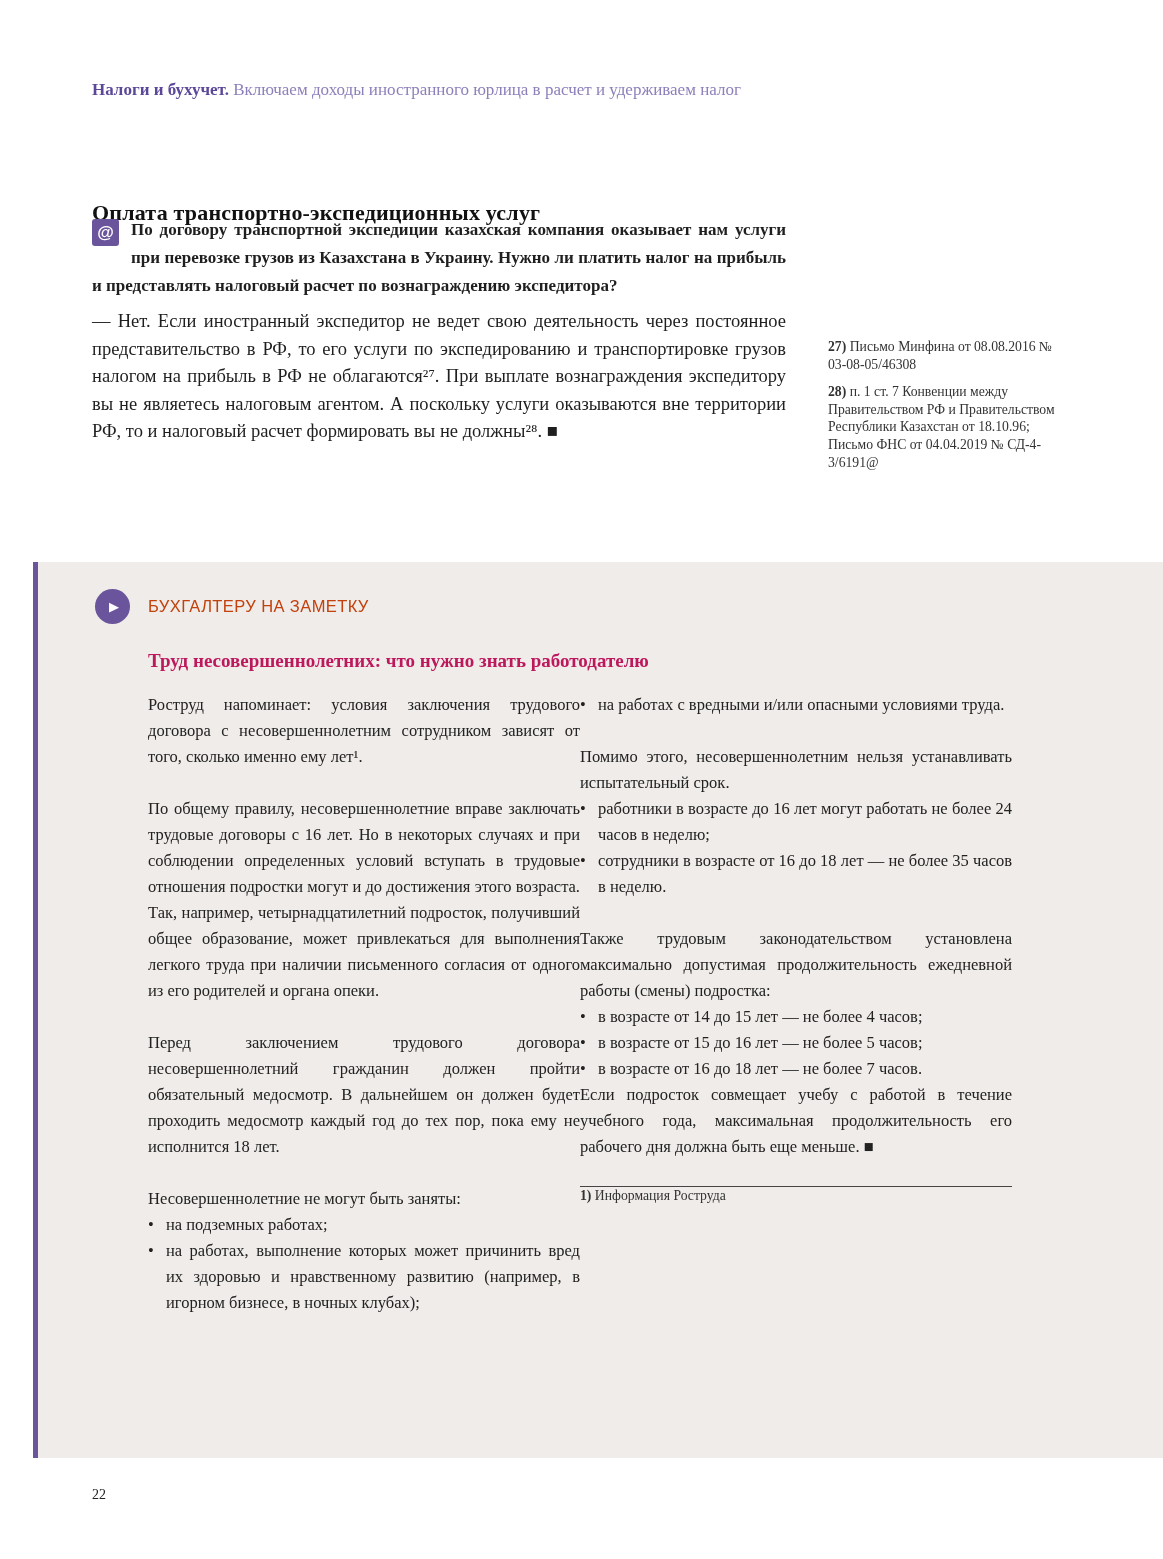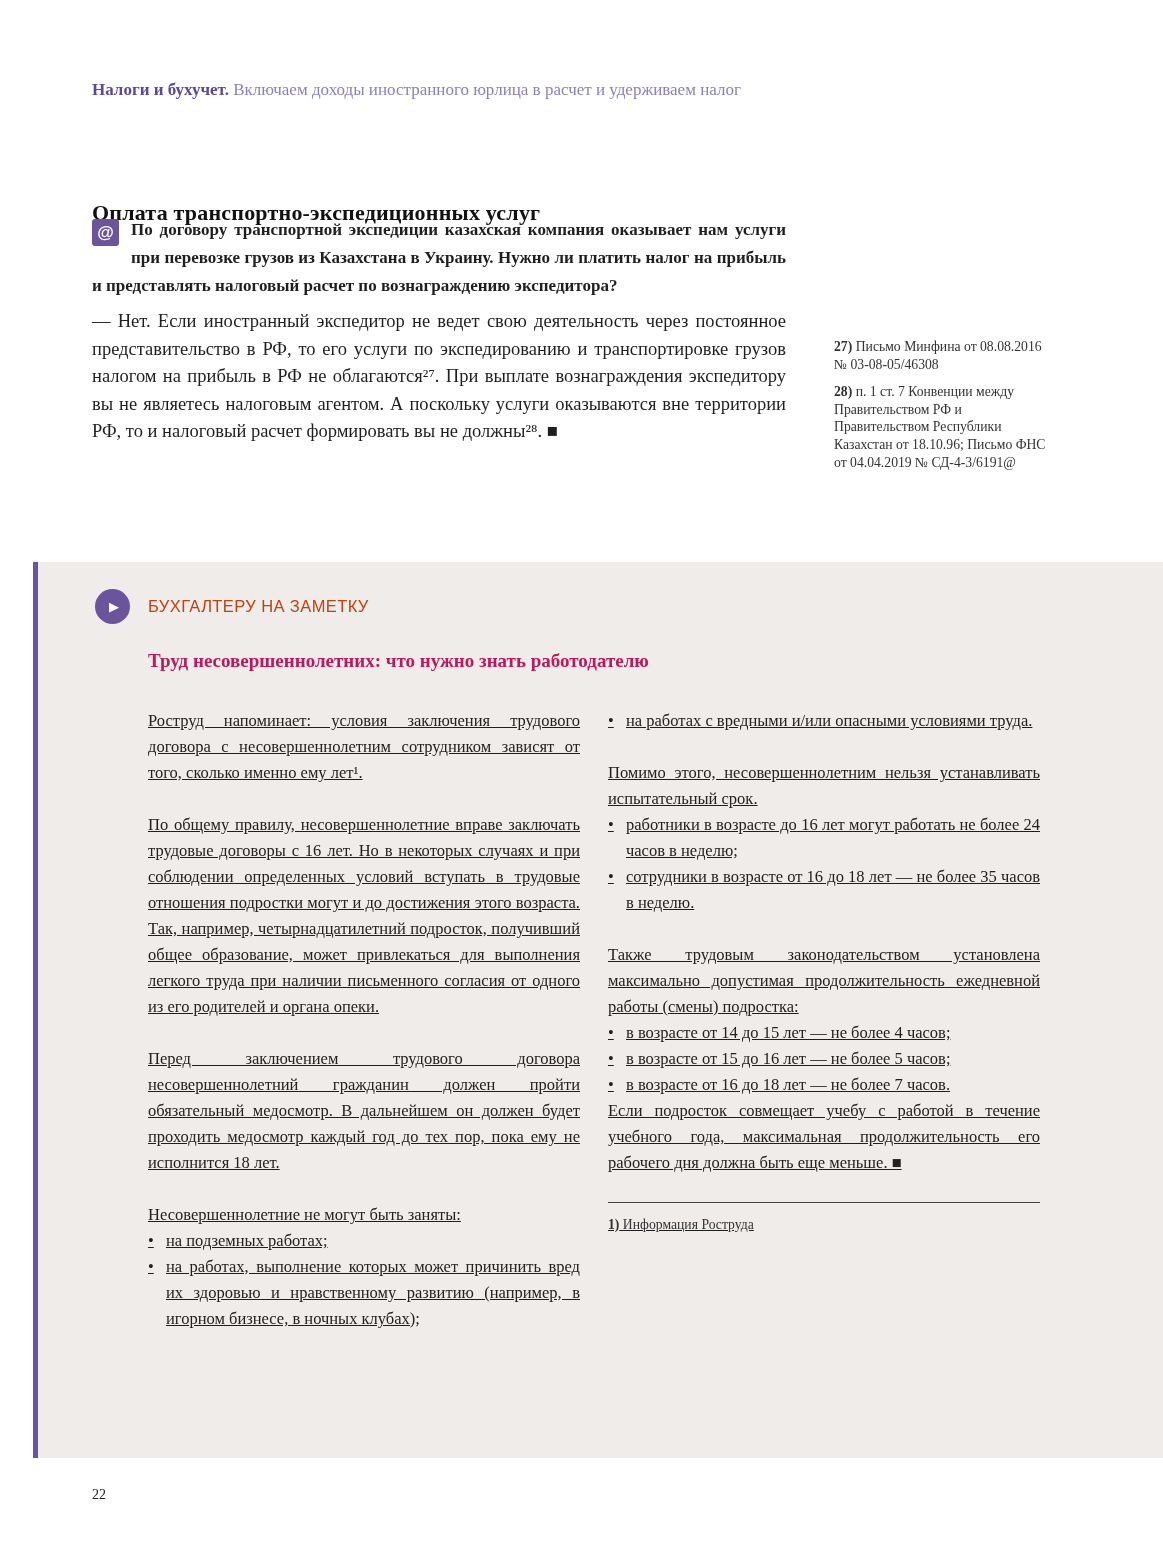--- a/index.html
+++ b/index.html
@@ -20,49 +20,49 @@
   .at-icon {
     float:left; width:27px; height:27px; background:#6a549c; color:#fff;
     font-family:"Liberation Sans", sans-serif; font-weight:700;
     font-size:17px; line-height:27px; text-align:center; border-radius:3px;
     margin:3px 12px 2px 0;
   }
   .question { margin:0; font-size:17px; line-height:28px; font-weight:700; text-align:justify; }
   .answer   { margin:8px 0 0; font-size:18.5px; line-height:27.5px; text-align:justify; }
   
   .margin-notes { position:absolute; left:822px; top:338px; width:248px; font-size:13.7px; line-height:17.6px; color:#333; }
-  .margin-note { margin:0 12px 10px; }
+  .margin-note { margin:0 6px 10px; }
   .mn-label { font-weight:700; }
   
   .note-box {
     position:absolute; left:33px; top:562px; width:1130px; height:896px;
     background:#efece9; border-left:5px solid #6a549c; box-sizing:border-box;
     padding:26px 0 0 110px;
   }
   .kicker-row { display:flex; align-items:center; gap:18px; margin-left:-53px; height:36px; }
   .play-icon {
     width:35px; height:35px; border-radius:50%; background:#6a549c; color:#fff;
     display:flex; align-items:center; justify-content:center;
     font-family:"DejaVu Sans", sans-serif; font-size:13px; padding-left:3px; box-sizing:border-box;
   }
   .kicker {
     font-family:"Liberation Sans", sans-serif; font-size:16.5px; color:#c2410c;
     letter-spacing:.4px;
   }
   .note-title { margin:26px 0 0; font-size:19px; font-weight:700; color:#be185d; }
-  .columns { display:flex; gap:28px; margin-top:36px;text-decoration:underline; }
+  .columns { display:flex; margin-top:20px; }
   .col { width:432px; font-size:16.5px; line-height:26px; color:#222; }
   .para { text-align:justify; margin:26px 0 0; }
   .col-list > .para:first-child { margin-top:0; }
   .para.cont { margin-top:0; }
   .bullet-item { display:flex; margin:0; }
   .bullet { flex:0 0 18px; width:18px; }
   .li-text { flex:1; text-align:justify; }
   .note-footnote {
-    margin-top:26px; border-top:1px solid #444; padding-top:13px;
+    margin-top:26px; border-top:1px solid #444; 
     font-size:13.7px; line-height:17.6px; color:#333;
   }
   .fn-label { font-weight:700; }
   
   .page-number { position:absolute; left:92px; top:1487px; font-size:14px; color:#222; }
 </style>
 </head>
 <body>
 
 <div class="page">

